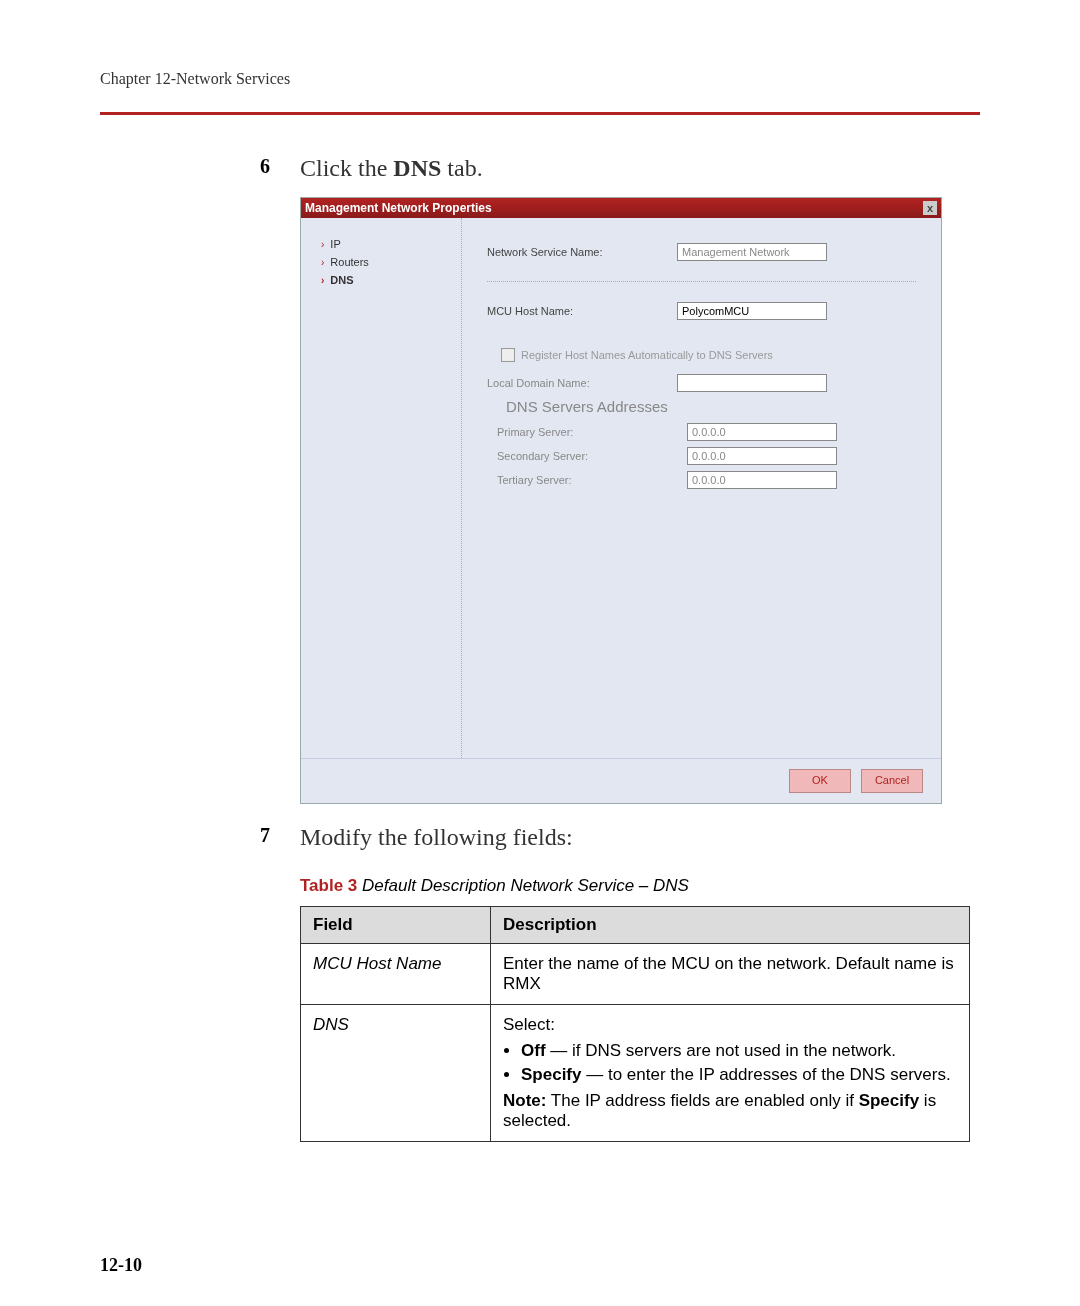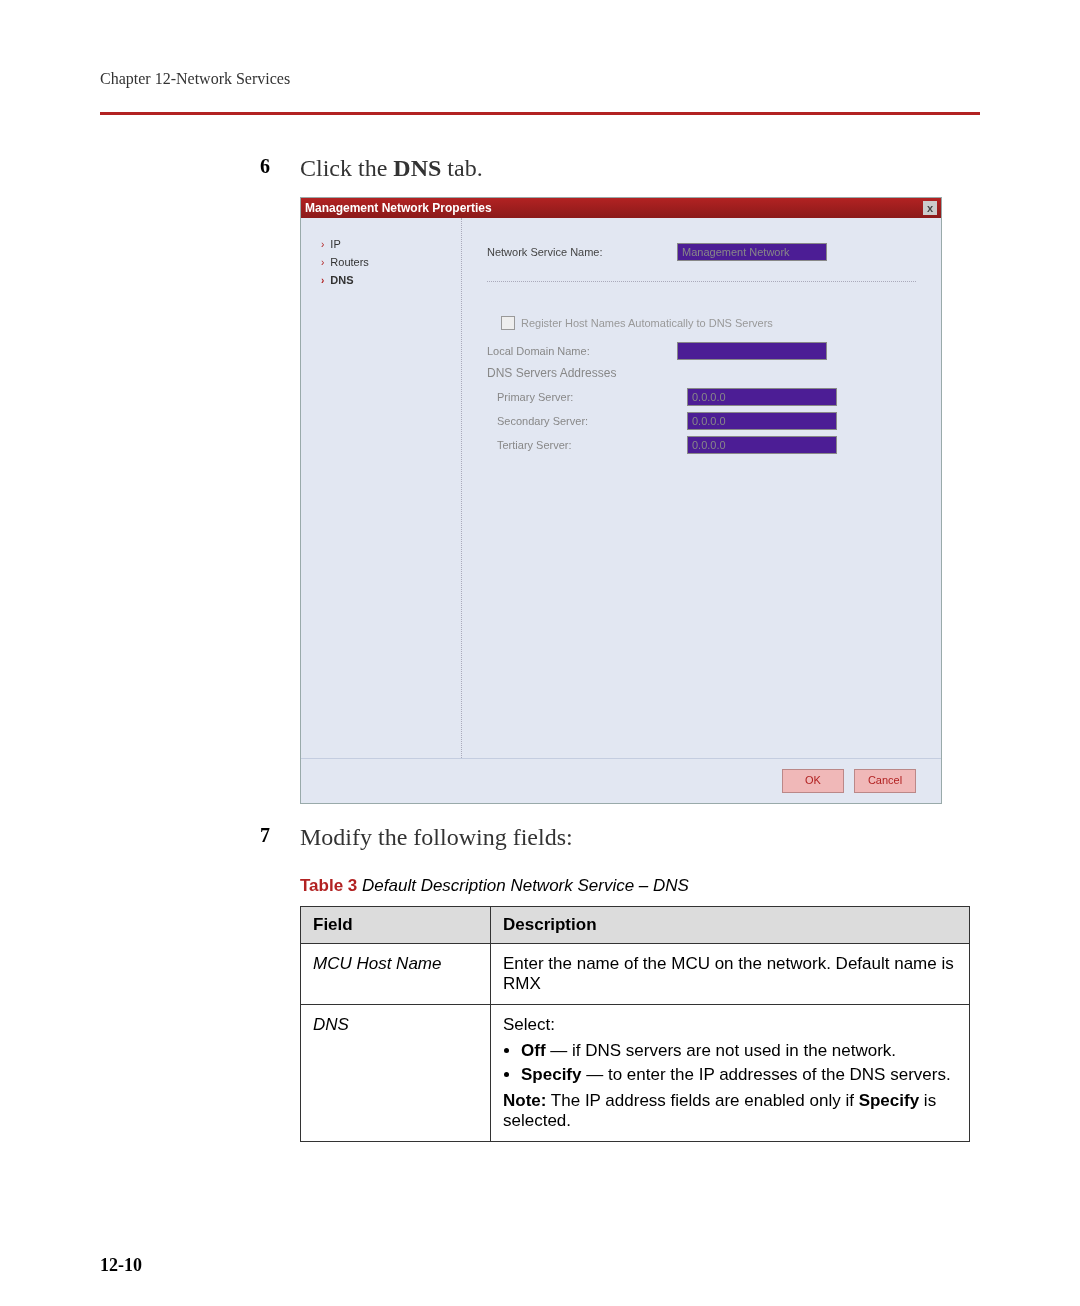--- a/index.html
+++ b/index.html
@@ -118,21 +118,21 @@
   .form-input {
     width: 150px;
     height: 18px;
     border: 1px solid #888;
     background: #fff;
     font-size: 11px;
     padding: 0 4px;
     box-sizing: border-box;
   }
   .form-input.disabled {
-    background: #4c1d95;
+    background: #ffffff;
     color: #888;
   }
   .form-select {
     width: 150px;
     height: 18px;
     border: 1px solid #888;
     background: #fff;
     font-size: 11px;
     display: flex;
     justify-content: space-between;
@@ -163,29 +163,30 @@
     margin-bottom: 12px;
     padding-left: 14px;
   }
   .checkbox {
     width: 12px;
     height: 12px;
     border: 1px solid #999;
     background: #eee;
   }
   .dns-addr-label {
-    font-size: 12px;
+    font-size: 15px;
     color: #888;
     margin-bottom: 8px;
+    margin-left: 19px;
   }
   .dialog-footer {
     display: flex;
     justify-content: flex-end;
     gap: 10px;
-    padding: 10px 25px;
+    padding: 10px 18px;
     border-top: 1px solid #c4cde0;
   }
   .dlg-btn {
     width: 60px;
     height: 22px;
     background: #f0b8b8;
     border: 1px solid #b88;
     color: #b22222;
     font-size: 11px;
     text-align: center;
@@ -269,20 +270,24 @@
           <span class="chevron">›</span>
           <span>DNS</span>
         </div>
       </div>
       <div class="dialog-main">
         <div class="form-row">
           <span class="form-label">Network Service Name:</span>
           <input class="form-input disabled" disabled="" value="Management Network" style="">
         </div>
         <div class="dotted-sep"></div>
+        <div class="form-row">
+          <span class="form-label">MCU Host Name:</span>
+          <input class="form-input" value="PolycomMCU" style="">
+        </div>
         <div style="height:14px"></div>
         <div class="checkbox-row">
           <span class="checkbox"></span>
           <span>Register Host Names Automatically to DNS Servers</span>
         </div>
         <div class="form-row tight">
           <span class="form-label" style="color:#888">Local Domain Name:</span>
           <input class="form-input disabled" disabled="" value="" style="">
         </div>
         <div class="dns-addr-label">DNS Servers Addresses</div>

